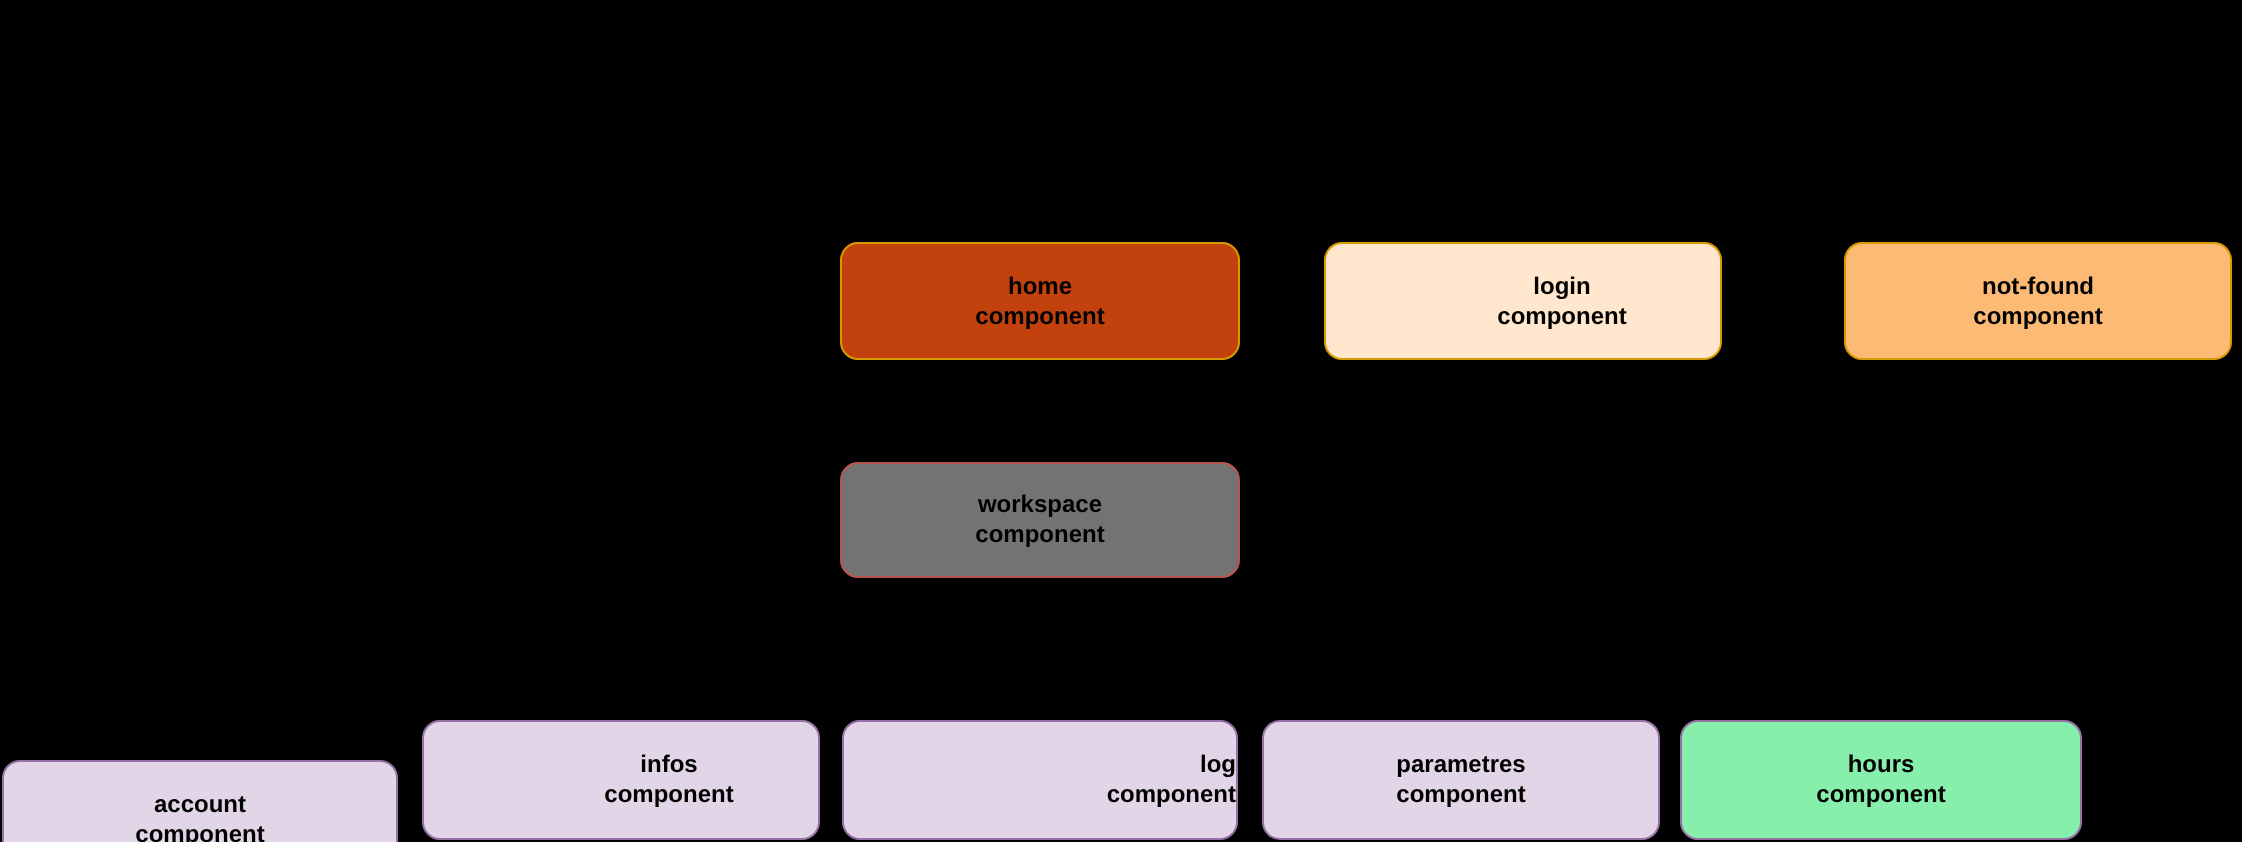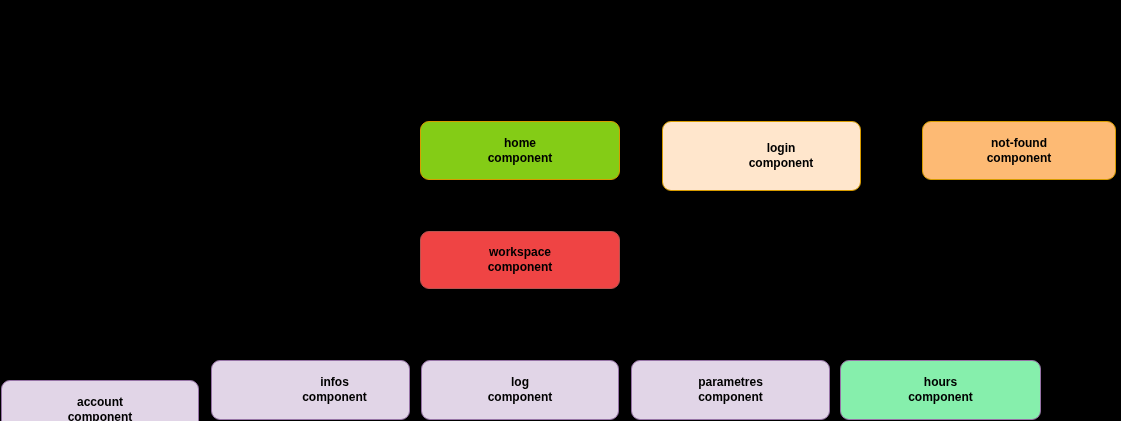--- a/index.html
+++ b/index.html
@@ -29,66 +29,66 @@
     font-size: 12px;
     line-height: 15px;
   }
   .node .line1 { font-weight: bold; }
   .node .line2 { font-weight: bold; }
   .node--root .line2 { font-weight: bold; }
 
   
   #node-appsignature { left: 662px; top: 3px;   width: 197px; height: 55px; }
   #node-home         { left: 420px; top: 121px; width: 200px; height: 59px; }
-  #node-login        { left: 662px; top: 121px; width: 199px; height: 70px; padding-left: 39px; }
+  #node-login        { left: 662px; top: 121px; width: 199px; height: 59px; padding-left: 39px; }
   #node-notfound     { left: 922px; top: 121px; width: 194px; height: 59px; }
   #node-workspace    { left: 420px; top: 231px; width: 200px; height: 58px; }
   #node-account      { left: 1px;   top: 360px; width: 198px; height: 60px; margin-top: 20px; }
   #node-infos        { left: 211px; top: 360px; width: 199px; height: 60px; padding-left: 48px; }
   #node-log          { left: 421px; top: 360px; width: 198px; height: 60px; }
   #node-parametres   { left: 631px; top: 360px; width: 199px; height: 60px; }
   #node-hours        { left: 840px; top: 360px; width: 201px; height: 60px; }
 </style>
 </head>
 <body>
 
 <div class="stage">
 
 
-  <div class="node" id="node-home" style="background-color: #84cc16; border-color: rgb(215, 155, 0);">
+  <div class="node" id="node-home" style="background-color: #c2410c; border-color: rgb(215, 155, 0);">
     <span class="line1">home</span>
     <span class="line2">component</span>
   </div>
 
   <div class="node" id="node-login" style="background-color: rgb(255, 230, 204); border-color: rgb(215, 155, 0);">
     <span class="line1">login</span>
     <span class="line2">component</span>
   </div>
 
   <div class="node" id="node-notfound" style="background-color: #fdba74; border-color: rgb(215, 155, 0);">
     <span class="line1">not-found</span>
     <span class="line2">component</span>
   </div>
 
-  <div class="node" id="node-workspace" style="background-color: #ef4444; border-color: rgb(184, 84, 80);">
+  <div class="node" id="node-workspace" style="background-color: #737373; border-color: rgb(184, 84, 80);">
     <span class="line1">workspace</span>
     <span class="line2">component</span>
   </div>
 
   <div class="node" id="node-account" style="background-color: rgb(225, 213, 231); border-color: rgb(150, 115, 166);">
     <span class="line1">account</span>
     <span class="line2">component</span>
   </div>
 
   <div class="node" id="node-infos" style="background-color: rgb(225, 213, 231); border-color: rgb(150, 115, 166);">
     <span class="line1">infos</span>
     <span class="line2">component</span>
   </div>
 
-  <div class="node" id="node-log" style="background-color: rgb(225, 213, 231); border-color: rgb(150, 115, 166);">
+  <div class="node" id="node-log" style="background-color: rgb(225, 213, 231); border-color: rgb(150, 115, 166); align-items: flex-end;">
     <span class="line1">log</span>
     <span class="line2">component</span>
   </div>
 
   <div class="node" id="node-parametres" style="background-color: rgb(225, 213, 231); border-color: rgb(150, 115, 166); text-align: center;">
     <span class="line1">parametres</span>
     <span class="line2">component</span>
   </div>
 
   <div class="node" id="node-hours" style="background-color: #86efac; border-color: rgb(150, 115, 166);">

